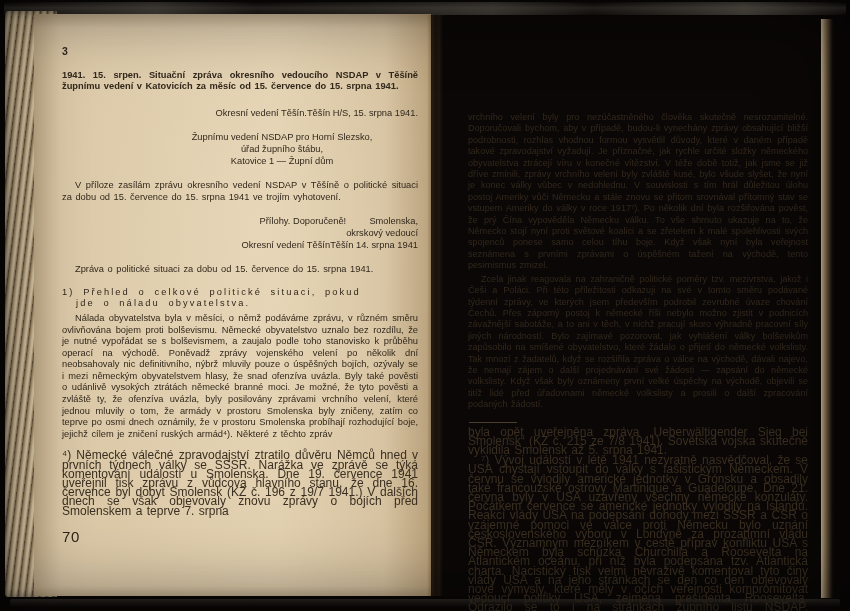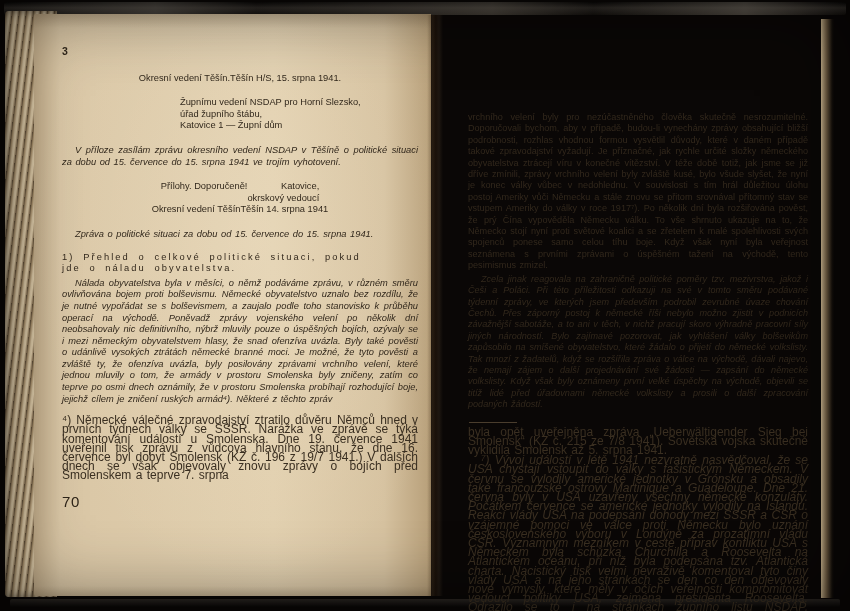--- a/index.html
+++ b/index.html
@@ -51,27 +51,27 @@
     background: linear-gradient(to right, #c7b28c, #6b5940 45%, #15100b 85%, #0a0706); z-index:2; }
 
   
   .textcol { position:absolute; color:#32281c; z-index:5;
     -webkit-font-smoothing:antialiased; }
   .ltext { left:62px; top:46px; width:356px; font-size:9.3px; line-height:11.6px; }
   .rtext { left:468px; top:68px; width:340px; font-size:9.1px; line-height:11.4px;margin-top:44px; }
   .just { text-align:justify; word-spacing:1px; }
   .docnum { font-weight:bold; font-size:10.5px; }
   .heading { font-weight:bold; margin-top:12px; }
-  .row { display:flex; justify-content:center; align-items:flex-start; }
+  .row { display:flex; justify-content:flex-end; align-items:flex-start; }
   .mt16 { margin-top:15px; } .mt13 { margin-top:13px; } .mt11 { }
-  .addr { margin-left:118px; margin-top:13px; }
+  .addr { margin-left:84px; margin-top:13px;text-align:center; }
   .sig { text-align:right; }
-  .indent { text-indent:13px;font-style:italic; }
+  .indent { text-indent:13px; }
   .sechead { margin-top:11px; letter-spacing:2.1px; word-spacing:4px; white-space:nowrap; }
-  .sechead2 { margin-left:0; letter-spacing:2.1px; word-spacing:4px; white-space:nowrap; }
+  .sechead2 { margin-left:14px; letter-spacing:2.1px; word-spacing:4px; white-space:nowrap; }
   .body { margin-top:3px; }
   .footnote { font-size:12px; line-height:9.2px; margin-top:11px; color:#3a2f21; }
   .fnrule { width:48px; height:1px; background:#4a3d2d; margin:11px 0 5px 1px; }
   .pagenum { font-size:15px; letter-spacing:.6px; margin-top:15px; color:#2e2418; }
   .pagenum-r { text-align:center; padding-right:30px; }
 </style>
 </head>
 <body>
 
 <div class="stage">
@@ -80,38 +80,39 @@
   <div class="cover-bottom"></div>
   <div class="left-stack"></div>
 
   <div class="page page-left"></div>
   <div class="page page-right"></div>
   <div class="crease"></div>
   <div class="fore-edge-right"></div>
 
   <div class="textcol ltext">
     <div class="docnum">3</div>
+    <div class="heading just">1941. 15. srpen. Situační zpráva okresního vedoucího NSDAP v Těšíně župnímu vedení v Katovicích za měsíc od 15. července do 15. srpna 1941.</div>
 
     <div class="row mt16">
       <span>Okresní vedení Těšín.</span>
       <span>Těšín H/S, 15. srpna 1941.</span>
     </div>
 
     <div class="addr">
       <div>Župnímu vedení NSDAP pro Horní Slezsko,</div>
       <div>úřad župního štábu,</div>
       <div>Katovice 1 — Župní dům</div>
     </div>
 
     <div class="just indent mt13">V příloze zasílám zprávu okresního vedení NSDAP v Těšíně o politické situaci za dobu od 15. července do 15. srpna 1941 ve trojím vyhotovení.</div>
 
     <div class="row mt13">
       <span>Přílohy. Doporučeně!</span>
       <span class="sig">
-        <span style="display:block">Katovice,</span>
+        <span style="display:block">Smolenska,</span>
         <span style="display:block">okrskový vedoucí</span>
       </span>
     </div>
 
     <div class="row mt11">
       <span>Okresní vedení Těšín</span>
       <span>Těšín 14. srpna 1941</span>
     </div>
 
     <div class="just indent mt13">Zpráva o politické situaci za dobu od 15. července do 15. srpna 1941.</div>

